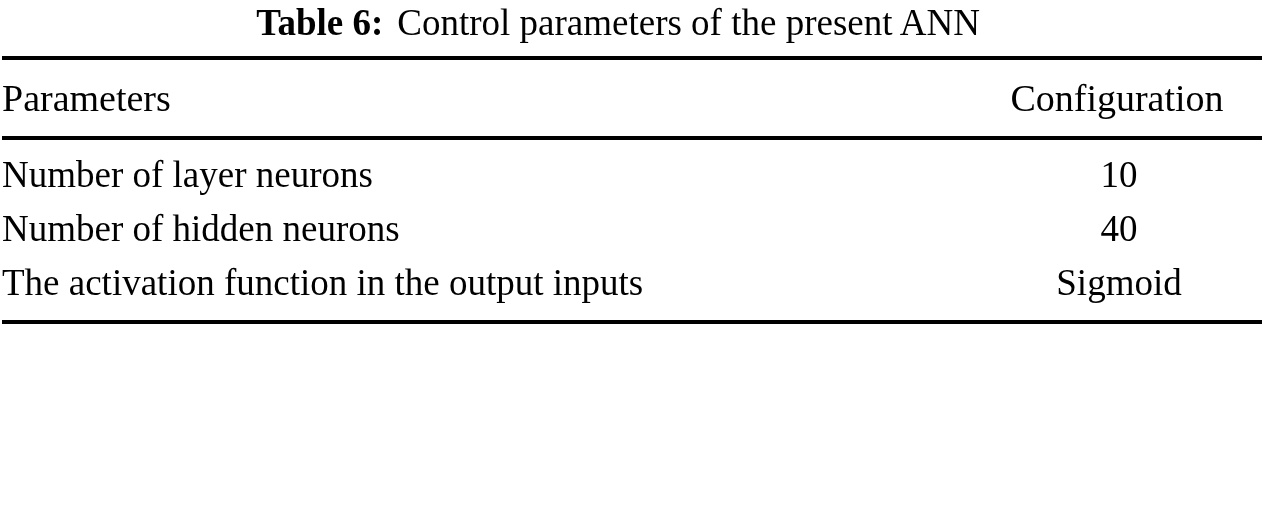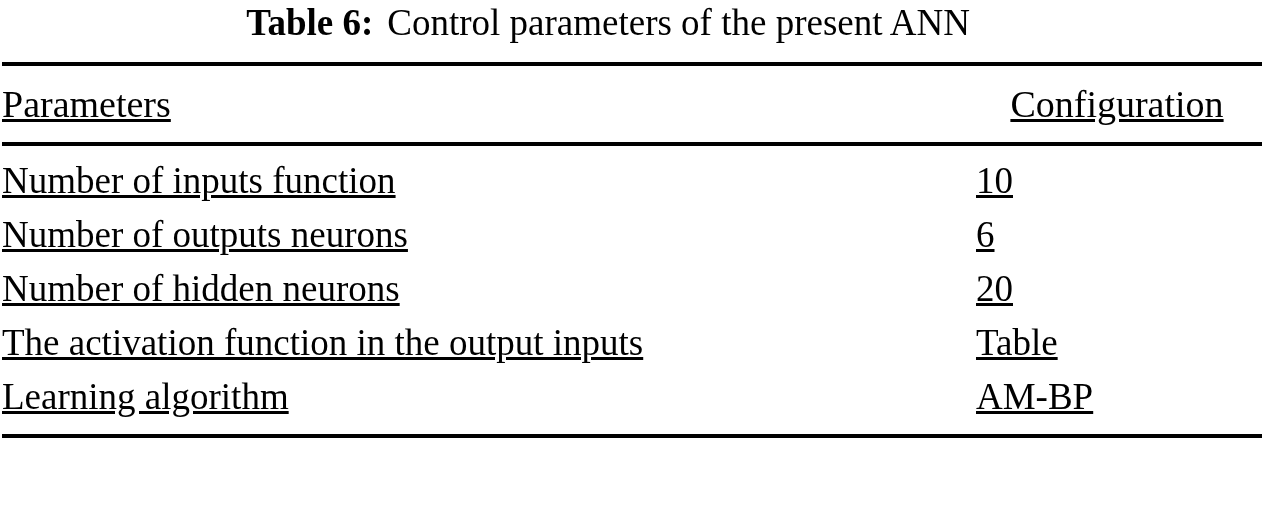--- a/index.html
+++ b/index.html
@@ -18,21 +18,21 @@
   .page {
     position: relative;
     width: 1271px;
     height: 517px;
     background: #ffffff;
   }
 
   
   .caption {
     position: absolute;
-    left: 6px;
+    left: 16px;
     top: 0px;
     width: 1204px;
     text-align: center;
     font-size: 37px;
     line-height: 46px;
     white-space: nowrap;
   }
   .caption .cap-label {
     font-weight: bold;
   }
@@ -41,23 +41,22 @@
   }
   .cap-gap {
     display: inline-block;
     width: 14px;
   }
 
   
   .table-wrap {
     position: absolute;
     left: 2px;
-    top: 62px;
+    top: 56px;
     width: 1260px;
-    text-decoration: underline;
   }
 
   .rule {
     width: 100%;
     background: #000000;
   }
   .rule-top    { height: 4px; }
   .rule-header { height: 4px; }
   .rule-bottom { height: 4px; }
 
@@ -91,21 +90,21 @@
   
   .body-rows {
     padding-top: 6px;
   }
   .body-row td {
     font-size: 37px;
     height: 54px;
     line-height: 54px;
   }
   .body-row .b-param { text-align: left; }
-  .body-row .b-value { text-align: left; padding-left: 2px; }
+  .body-row .b-value { text-align: center; padding-left: 2px; }
 
   .spacer-top { height: 8px; }
   .spacer-bottom { height: 10px; }
 </style>
 </head>
 <body>
 
 <div class="page">
 
   <div class="caption">
@@ -133,38 +132,30 @@
 
     <div class="spacer-top"></div>
 
     <table class="tbl body-rows">
       <colgroup>
         <col class="c-param">
         <col class="c-value">
       </colgroup>
       <tbody>
         <tr class="body-row">
-          <td class="b-param">Number of inputs function</td>
+          <td class="b-param">Number of layer neurons</td>
           <td class="b-value">10</td>
         </tr>
         <tr class="body-row">
-          <td class="b-param">Number of outputs neurons</td>
-          <td class="b-value">6</td>
-        </tr>
-        <tr class="body-row">
           <td class="b-param">Number of hidden neurons</td>
-          <td class="b-value">20</td>
+          <td class="b-value">40</td>
         </tr>
         <tr class="body-row">
           <td class="b-param">The activation function in the output inputs</td>
-          <td class="b-value">Table</td>
-        </tr>
-        <tr class="body-row">
-          <td class="b-param">Learning algorithm</td>
-          <td class="b-value">AM-BP</td>
+          <td class="b-value">Sigmoid</td>
         </tr>
       </tbody>
     </table>
 
     <div class="spacer-bottom"></div>
 
     <div class="rule rule-bottom"></div>
 
   </div>
 

